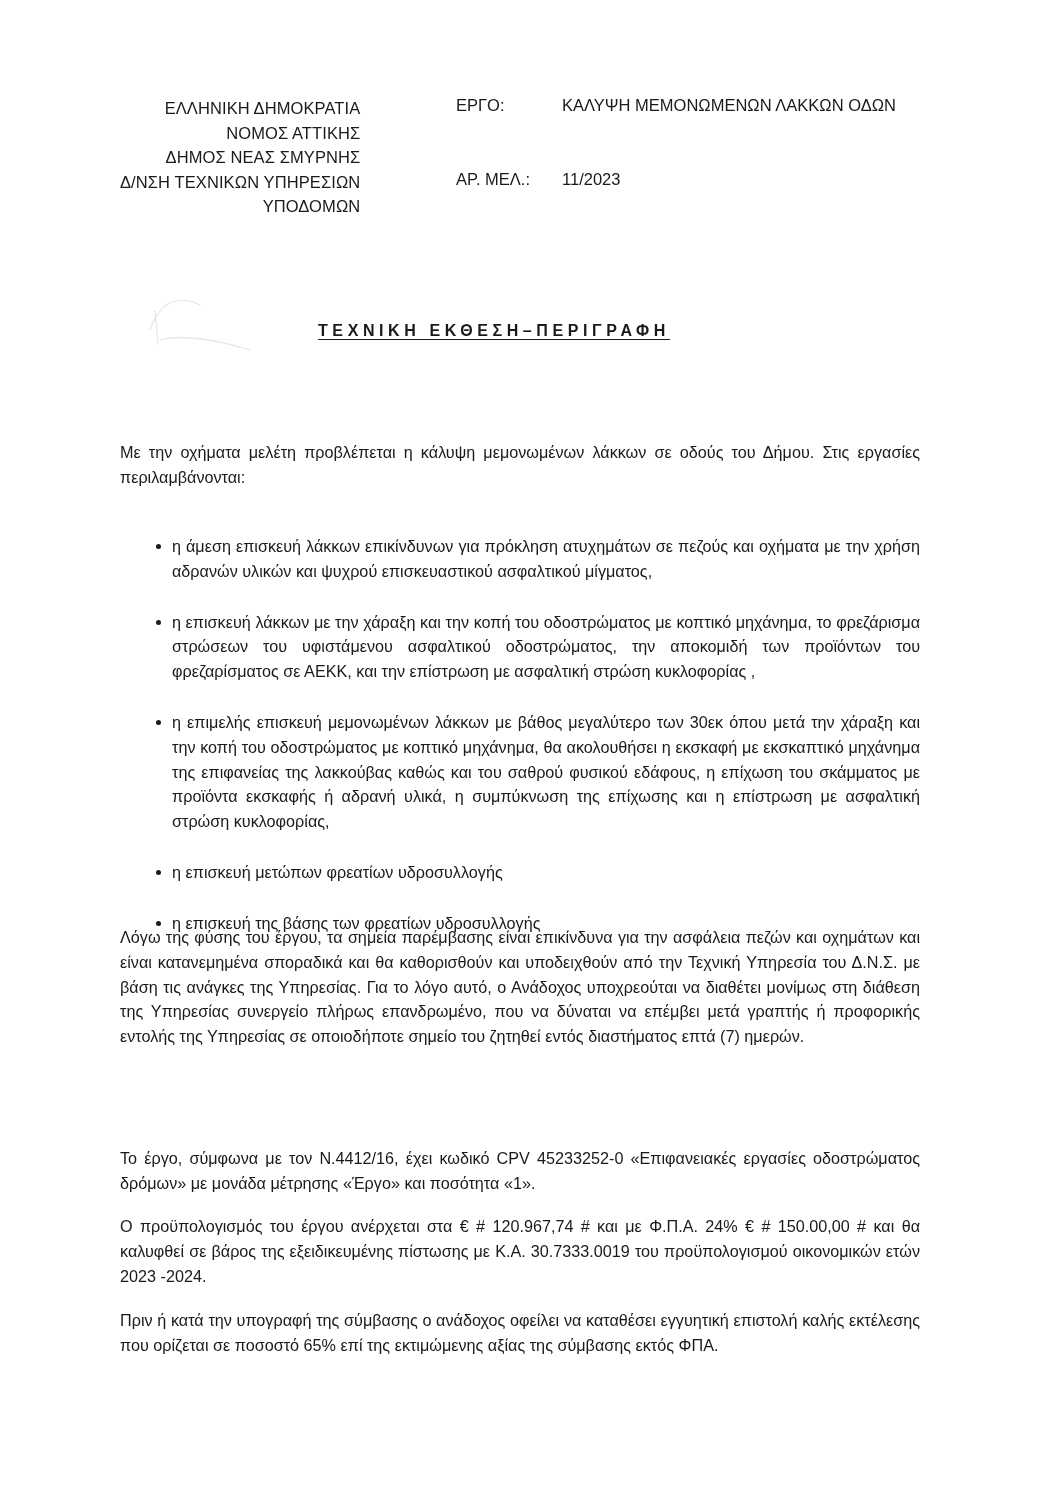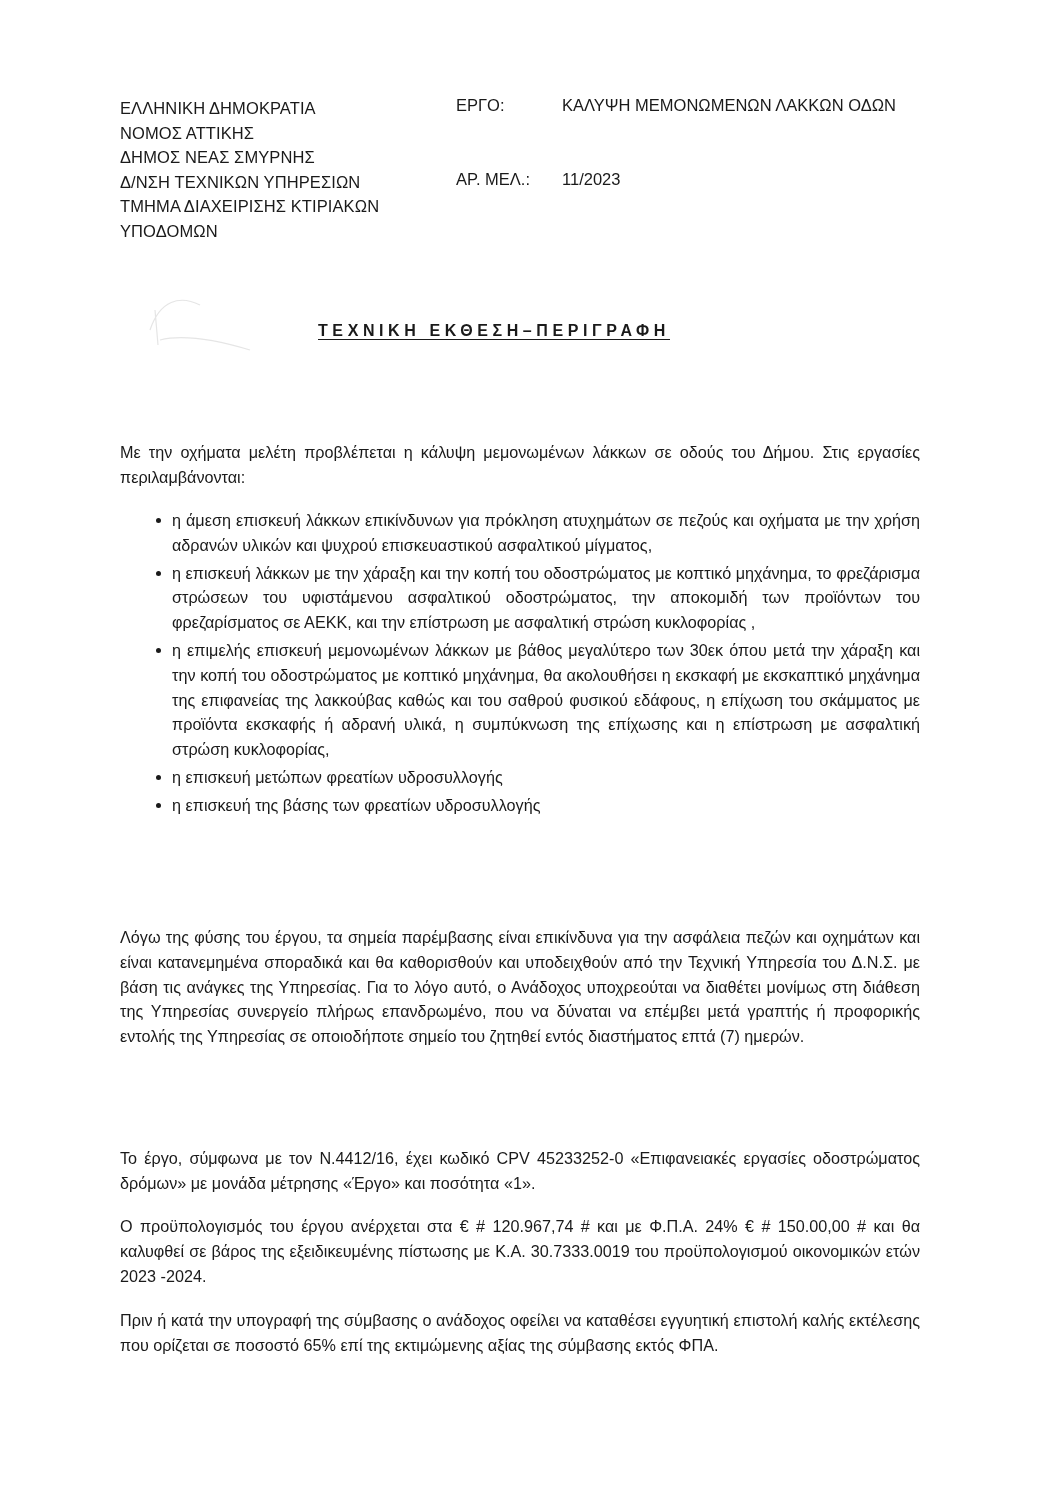--- a/index.html
+++ b/index.html
@@ -1,45 +1,44 @@
 <!DOCTYPE html>
 <html><head>
 <meta charset="utf-8">
 <style>
   html, body { margin: 0; padding: 0; background: #ffffff; }
   body { width: 1049px; height: 1495px; position: relative; overflow: hidden;
          font-family: "Liberation Sans", "DejaVu Sans", sans-serif; color: #1a1a1a; }
   .page { position: absolute; inset: 0; }
   .hdr-left { position: absolute; left: 120px; top: 96px; font-size: 16.5px; line-height: 24.5px; letter-spacing: 0.1px; }
-  .hdr-left div { white-space: nowrap; }
+  .hdr-left div { white-space: nowrap; text-align: right; }
   .hdr-right { position: absolute; left: 456px; top: 96px; font-size: 16.5px; }
   .hdr-row { position: absolute; white-space: nowrap; }
   .hdr-row .lbl { position: absolute; left: 0; text-align: right; }
   .hdr-row .val { position: absolute; }
   .title { position: absolute; left: 318px; top: 322px; font-size: 16px; font-weight: bold;
            letter-spacing: 4.6px; text-decoration: underline; text-underline-offset: 3px; white-space: nowrap; }
   .sig { position: absolute; left: 140px; top: 290px; width: 120px; height: 70px; opacity: 0.25; }
   .body { position: absolute; left: 120px; width: 800px; font-size: 16.2px; line-height: 24.8px; text-align: justify; }
   .para { margin: 0; }
   .bullets { position: absolute; left: 120px; top: 508px; width: 800px; font-size: 16.2px; line-height: 24.8px; }
-  .bullet { position: relative; padding-left: 44px; text-align: justify; margin-bottom: 3px; }
+  .bullet { position: relative; padding-left: 44px; text-align: justify; margin-bottom: 3px; margin-top: 26px; }
   .bullet .dot { position: absolute; left: 36px; top: 10px; width: 5px; height: 5px; border-radius: 50%; background: #1a1a1a; }
   .bullet .txt { display: block; margin-left: 8px; }
 </style>
 </head>
 <body>
 
 <div class="page">
 
   <div class="hdr-left">
     <div>ΕΛΛΗΝΙΚΗ ΔΗΜΟΚΡΑΤΙΑ</div>
     <div>ΝΟΜΟΣ ΑΤΤΙΚΗΣ</div>
     <div>ΔΗΜΟΣ ΝΕΑΣ ΣΜΥΡΝΗΣ</div>
     <div>Δ/ΝΣΗ ΤΕΧΝΙΚΩΝ ΥΠΗΡΕΣΙΩΝ</div>
-    <div>ΤΜΗΜΑ ΔΙΑΧΕΙΡΙΣΗΣ ΚΤΙΡΙΑΚΩΝ</div>
     <div>ΥΠΟΔΟΜΩΝ</div>
   </div>
 
   <div class="hdr-right">
     <div class="hdr-row" style="top:0;">
       <span class="lbl">ΕΡΓΟ:</span>
       <span class="val" style="left:106px;">ΚΑΛΥΨΗ ΜΕΜΟΝΩΜΕΝΩΝ ΛΑΚΚΩΝ ΟΔΩΝ</span>
     </div>
     <div class="hdr-row" style="top:74px;">
       <span class="lbl">ΑΡ. ΜΕΛ.:</span>

